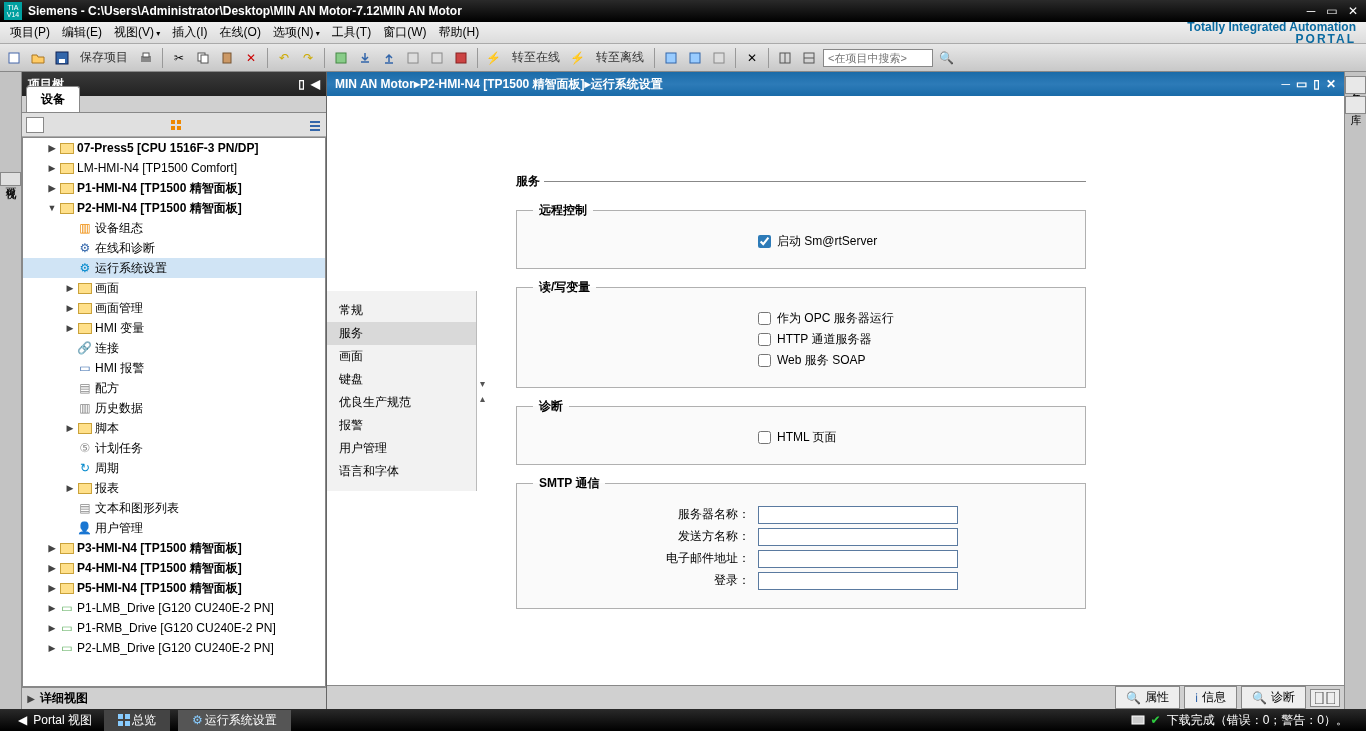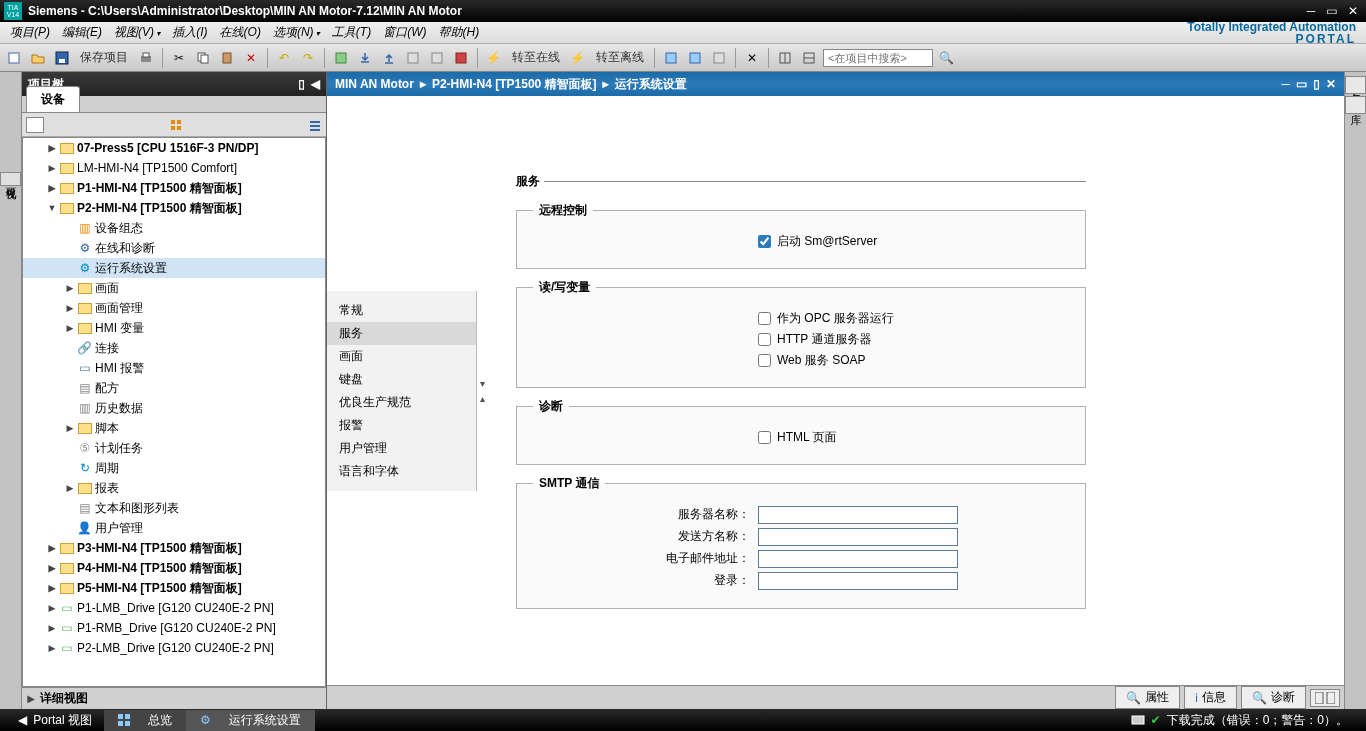--- a/index.html
+++ b/index.html
@@ -7,21 +7,21 @@
 
 
 .titlebar { height: 22px; background: linear-gradient(#2a2a2a, #000); color: #fff; display: flex; align-items: center; padding: 0 4px; }
 .titlebar .logo { width: 18px; height: 18px; background: #00a0a0; font-size: 8px; display: flex; flex-direction: column; align-items: center; justify-content: center; color: #fff; margin-right: 6px; }
 .titlebar .title { flex: 1; font-weight: bold; }
 .titlebar .win-btns { display: flex; gap: 3px; }
 .titlebar .win-btn { width: 18px; height: 14px; display: flex; align-items: center; justify-content: center; cursor: pointer; }
 
 
 .menubar { height: 22px; background: linear-gradient(#f0f0f0, #dcdcdc); display: flex; align-items: center; padding: 0 4px; gap: 2px; border-bottom: 1px solid #aaa; }
-.menubar .menu-item { padding: 2px 6px; cursor: pointer; font-style: italic; }
+.menubar .menu-item { padding: 2px 6px; cursor: pointer; }
 .menubar .brand { margin-left: auto; text-align: right; color: #0a6aa0; font-weight: bold; font-size: 13px; line-height: 1; padding-right: 6px;}
 .menubar .brand .portal { letter-spacing: 2px; color: #0a6aa0; font-size: 12px; }
 
 
 .toolbar { height: 28px; background: linear-gradient(#e8e8e8, #c8c8c8); border-bottom: 1px solid #888; display: flex; align-items: center; padding: 0 4px; gap: 4px; }
 .toolbar .tb-btn { width: 20px; height: 20px; display: flex; align-items: center; justify-content: center; cursor: pointer; border: 1px solid transparent; }
 .toolbar .tb-sep { width: 1px; height: 20px; background: #999; margin: 0 2px; }
 .toolbar .tb-label { padding: 0 4px; color: #333; }
 .toolbar .tb-search { width: 110px; height: 18px; border: 1px solid #888; padding: 0 4px; font-size: 11px; }
 
@@ -46,21 +46,21 @@
 .tree-row.bold { font-weight: bold; }
 .exp { width: 10px; display: inline-block; text-align: center; font-size: 9px; color: #444;}
 .ticon { width: 16px; height: 16px; display: inline-flex; align-items: center; justify-content: center; margin: 0 2px; font-size: 11px;}
 .folder { background: #ffe08a; border: 1px solid #caa23a; width: 14px; height: 11px; }
 .tree-footer { height: 22px; background: #d0d0d0; border-top: 1px solid #888; display: flex; align-items: center; padding: 0 4px;}
 .tree-footer .exp { margin-right: 4px; font-size: 10px;}
 
 
 .editor { flex: 1; display: flex; flex-direction: column; background: #fff; position: relative;}
 .editor-header { height: 24px; background: linear-gradient(#1a6ba8, #2d7bb8, #1a6ba8); color: #fff; display: flex; align-items: center; padding: 0 8px; font-weight: bold; }
-.editor-header .crumbs { flex: 1; display: flex; gap: 6px; align-items: center;}
+.editor-header .crumbs { flex: 1; display: flex; align-items: center;}
 .editor-header .win-btns { display: flex; gap: 6px;}
 .editor-body { flex: 1; display: flex; background: #fff; align-items: center;}
 .nav-list { width: 150px; background: #f2f2f2; border-right: 1px solid #bbb; padding: 8px 0;}
 .nav-item { padding: 3px 12px; cursor: pointer; }
 .nav-item.active { background: #d9d9d9; }
 
 .form-area { flex: 1; background: #fff; padding: 16px 24px; display: flex; align-items: flex-start;}
 .scrollbar-v { width: 15px; background: #e0e0e0; border-left: 1px solid #bbb; position: relative;}
 .scrollbar-v::before { content:'▴'; position: absolute; top: 2px; left: 2px; font-size: 10px; color: #555;}
 .scrollbar-v::after { content:'▾'; position: absolute; bottom: 2px; left: 2px; font-size: 10px; color: #555;}
@@ -81,21 +81,21 @@
 .editor-footer { height: 24px; background: #d0d0d0; border-top: 1px solid #888; display: flex; align-items: center; justify-content: flex-end; padding: 0 4px; gap: 4px;}
 .ef-tab { padding: 2px 10px; background: #eee; border: 1px solid #888; cursor: pointer; display: flex; align-items: center; gap: 4px;}
 
 
 .right-tabs { width: 22px; background: #c3c3c3; border-left: 1px solid #888; display: flex; flex-direction: column; padding-top: 4px;}
 .right-tab { writing-mode: vertical-rl; padding: 8px 2px; background: #e8e8e8; border: 1px solid #888; margin-bottom: 2px; font-size: 11px; cursor: pointer; text-align: center;}
 
 
 .statusbar { position: absolute; bottom: 0; left: 0; right: 0; height: 22px; background: linear-gradient(#2a2a2a, #000); color: #fff; display: flex; align-items: center; padding: 0 6px;}
 .statusbar .sb-item { padding: 2px 12px; display: flex; align-items: center; gap: 6px;}
-.statusbar .sb-tab { background: #444; padding: 2px 14px; margin-right: 0; display: flex; align-items: center; gap: 18px;}
+.statusbar .sb-tab { background: #444; padding: 2px 14px; margin-right: 8px; display: flex; align-items: center; gap: 2px;}
 .statusbar .sb-tab.active { background: #555;}
 .statusbar .spacer { flex: 1;}
 .check { color: #2ecc40; }
 
 
 svg { display: block; }
 </style>
 </head>
 <body>
 

